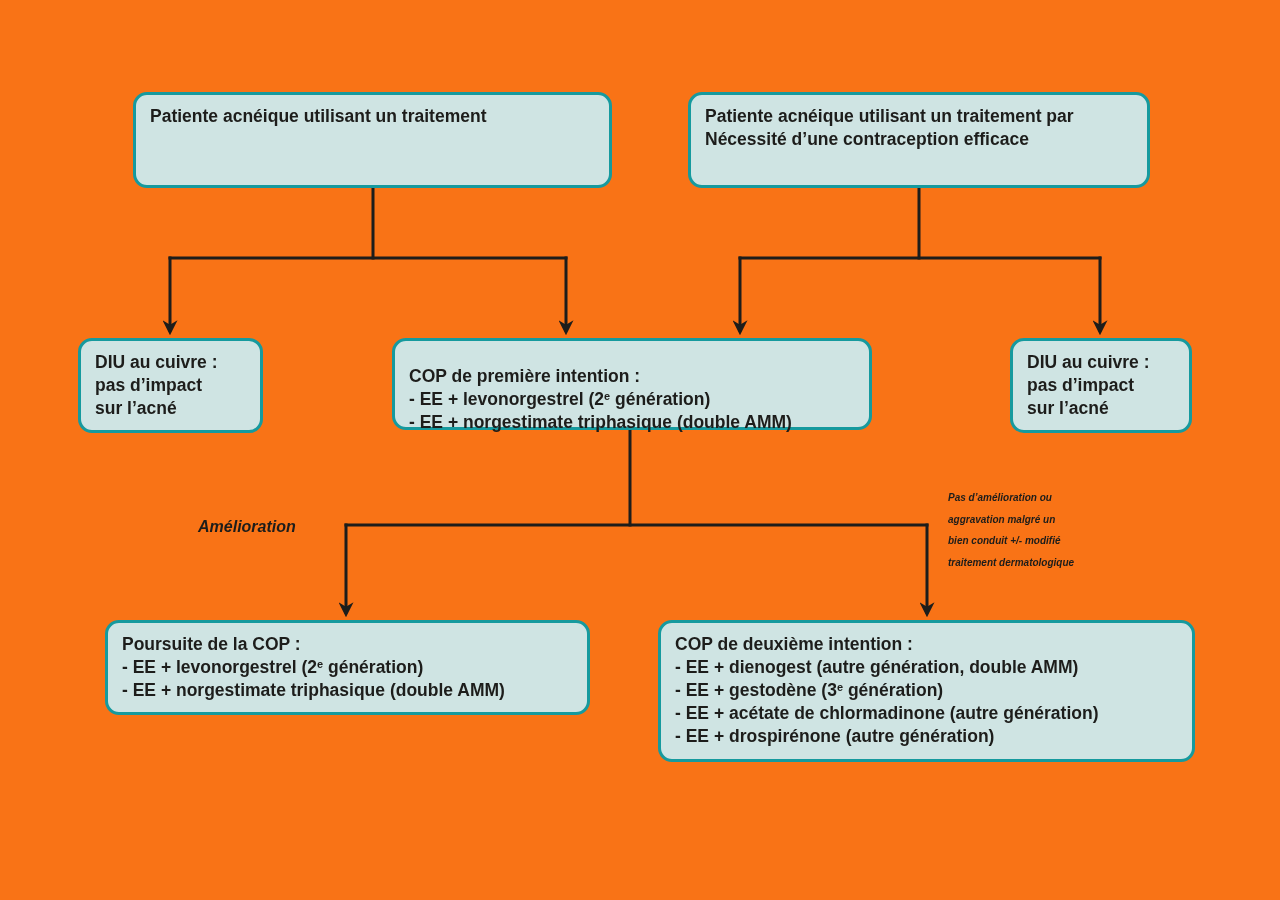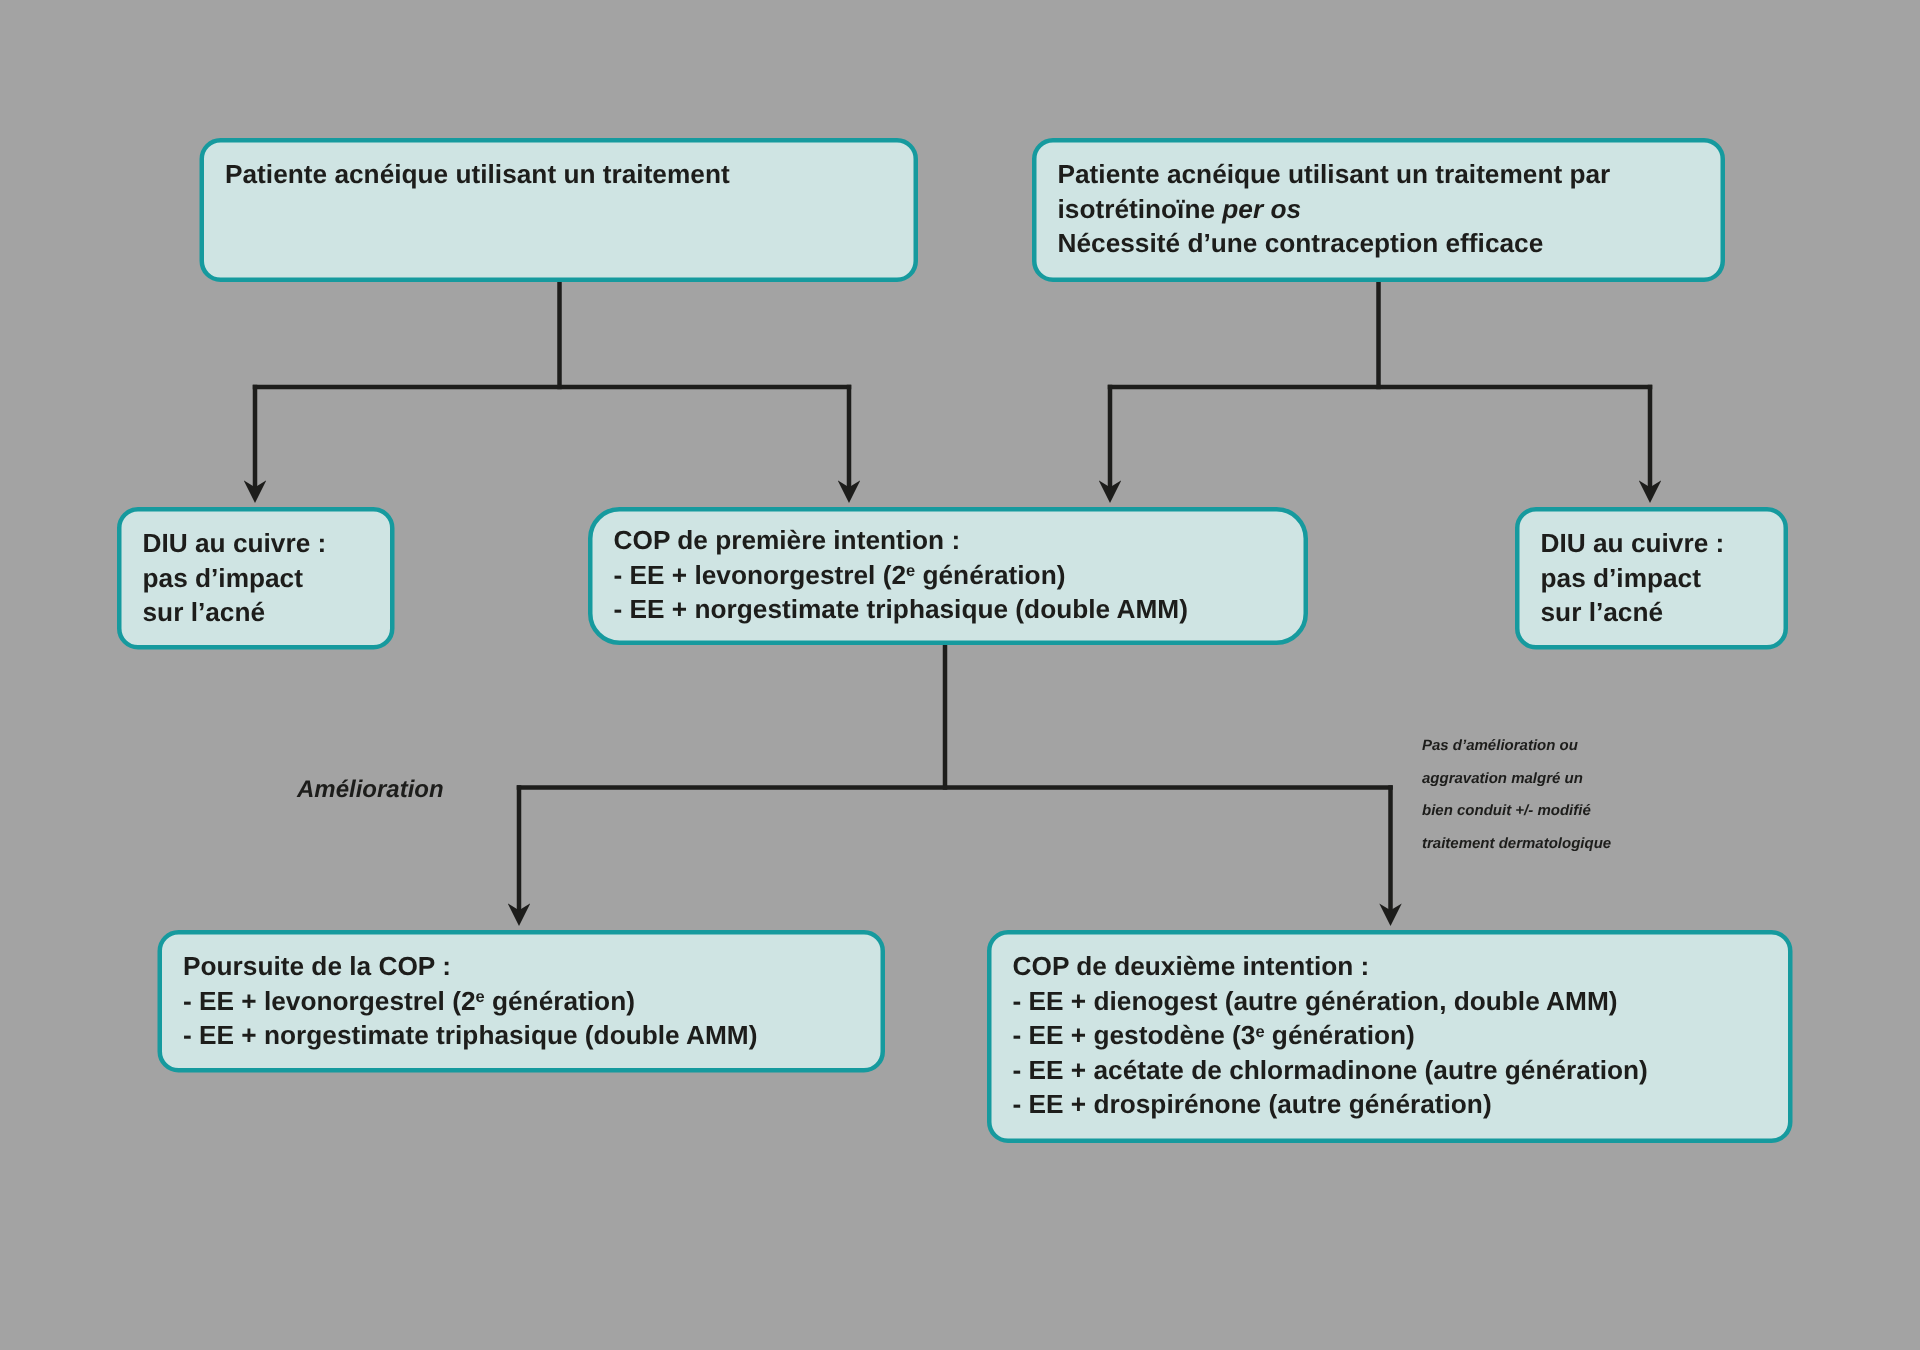--- a/index.html
+++ b/index.html
@@ -3,41 +3,41 @@
 <meta charset="utf-8">
 <style>
   :root{
     --box-fill:#cfe4e3;
     --box-border:#169a9e;
     --line:#1d1d1b;
     --text:#1d1d1b;
   }
   html,body{margin:0;padding:0;background:#ffffff;}
   .canvas{
-    position:relative;width:1280px;height:900px;background:#a3a3a3;overflow:hidden;
+    position:relative;width:1280px;height:900px;background:#f97316;overflow:hidden;
     font-family:"Liberation Sans",sans-serif;color:var(--text);
   }
   .connectors{position:absolute;left:0;top:0;}
   .connectors path{stroke:var(--line);stroke-width:3;fill:none;stroke-linecap:square;}
   .connectors marker path{fill:var(--line);stroke:none;}
   .fbox{
     position:absolute;box-sizing:border-box;
     background:var(--box-fill);
     border:3px solid var(--box-border);
     border-radius:14px;
     font-weight:bold;font-size:17.5px;line-height:23px;
     padding:10px 14px;
   }
   .bline{white-space:nowrap;}
   .bline sup{font-size:11px;line-height:0;vertical-align:5px;}
   .bline em{font-style:italic;}
   #box-patient-dermato{left:133px;top:92px;width:479px;height:96px;}
   #box-patient-iso{left:688px;top:92px;width:462px;height:96px;}
   #box-diu-left{left:78px;top:338px;width:185px;height:95px;}
-  #box-cop-first{left:392px;top:338px;width:480px;height:92px;padding-top:8px;border-radius:21px;}
+  #box-cop-first{left:392px;top:338px;width:480px;height:92px;padding-top:24px;}
   #box-diu-right{left:1010px;top:338px;width:182px;height:95px;}
   #box-poursuite{left:105px;top:620px;width:485px;height:95px;}
   #box-cop-second{left:658px;top:620px;width:537px;height:142px;}
   .flabel{position:absolute;font-style:italic;font-weight:bold;}
   #label-improvement{left:198px;top:518px;font-size:16px;}
   #label-no-improvement{left:948px;top:487px;font-size:10px;line-height:21.5px;width:250px;}
   .footnote{
     position:absolute;left:36px;top:816px;
     font-style:italic;font-size:16px;line-height:24px;font-weight:normal;
   }
@@ -69,21 +69,20 @@
     <path d="M346,525 V612" marker-end="url(#arrowhead)"></path>
     <path d="M927,525 V612" marker-end="url(#arrowhead)"></path>
   </svg>
 
   <div class="fbox" id="box-patient-dermato">
     <div class="bline">Patiente acnéique utilisant un traitement</div>
   </div>
 
   <div class="fbox" id="box-patient-iso">
     <div class="bline">Patiente acnéique utilisant un traitement par</div>
-    <div class="bline"><span>isotrétinoïne </span><em>per os</em></div>
     <div class="bline">Nécessité d’une contraception efficace</div>
   </div>
 
   <div class="fbox" id="box-diu-left">
     <div class="bline">DIU au cuivre :</div>
     <div class="bline">pas d’impact</div>
     <div class="bline">sur l’acné</div>
   </div>
 
   <div class="fbox" id="box-cop-first">

